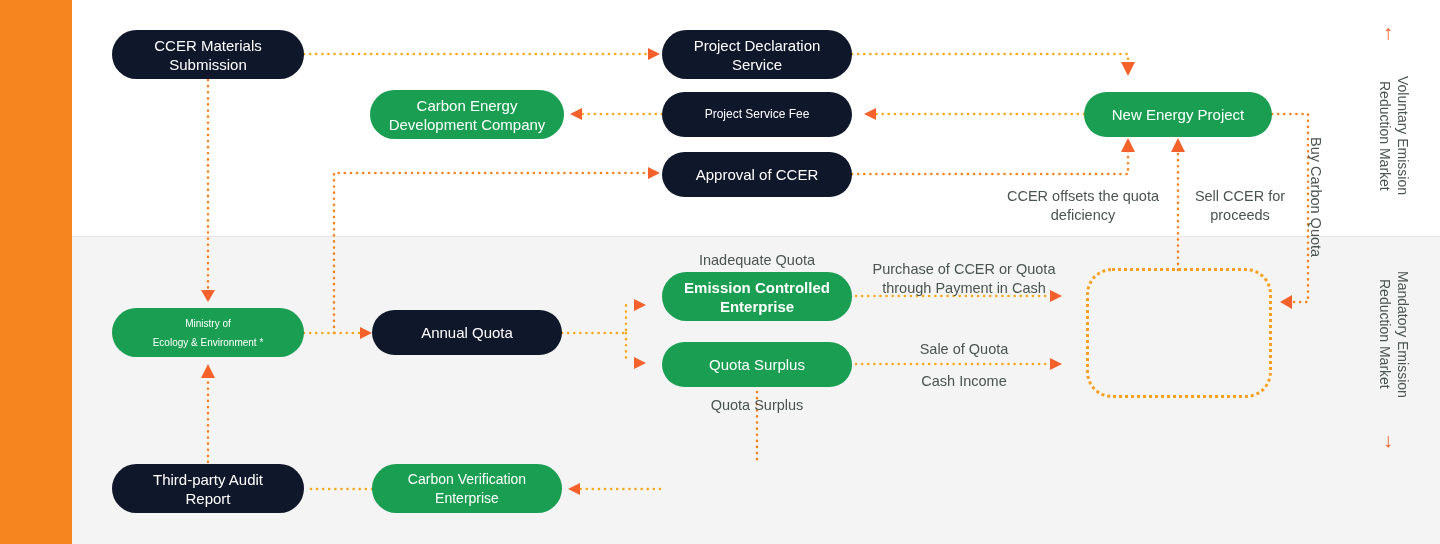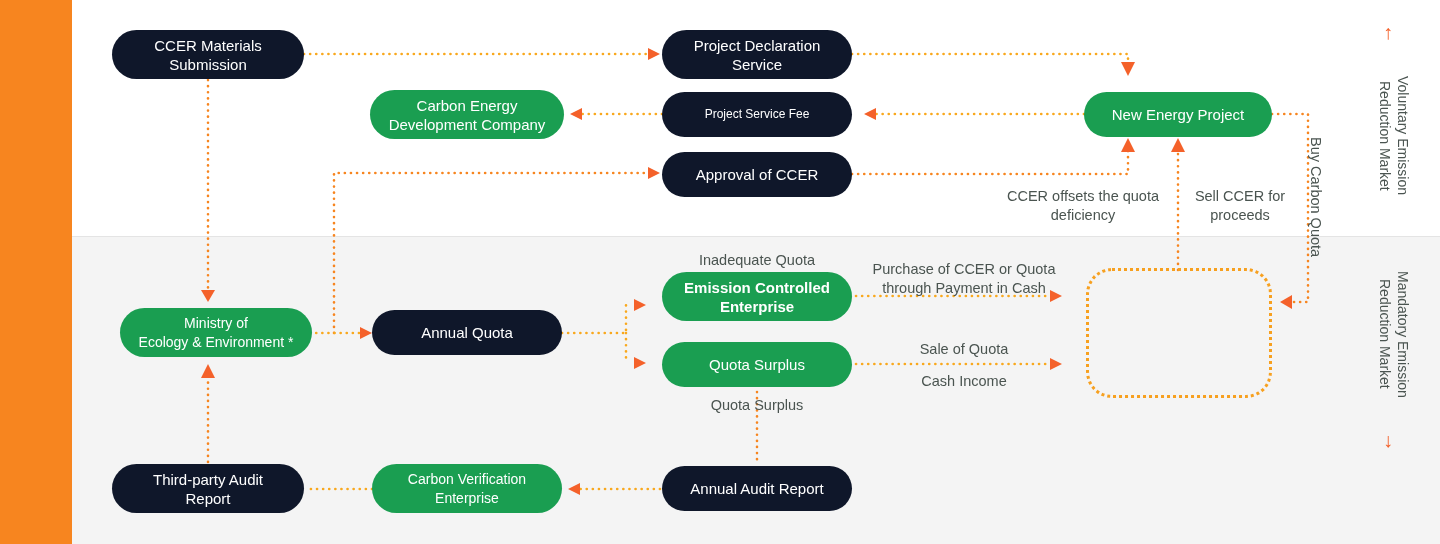--- a/index.html
+++ b/index.html
@@ -99,38 +99,37 @@
 
   <div class="node green" style="left:370px;top:90px;width:194px;height:49px;border-radius:25px;font-size:15px;white-space:pre-line;">Carbon Energy
 Development Company</div>
 
   <div class="node orange" style="left:662px;top:92px;width:190px;height:45px;border-radius:23px;font-size:12px;">Project Service Fee</div>
 
   <div class="node orange" style="left:662px;top:152px;width:190px;height:45px;border-radius:23px;font-size:15px;">Approval of CCER</div>
 
   <div class="node green" style="left:1084px;top:92px;width:188px;height:45px;border-radius:23px;font-size:15px;">New Energy Project</div>
 
-  <div class="node green" style="left:120px;top:308px;width:192px;height:49px;border-radius:25px;font-size:14px;white-space:pre-line;">Ministry of
+  <div class="node green" style="left:112px;top:308px;width:192px;height:49px;border-radius:25px;font-size:10px;white-space:pre-line;">Ministry of
 Ecology &amp; Environment *</div>
 
   <div class="node orange" style="left:372px;top:310px;width:190px;height:45px;border-radius:23px;font-size:15px;">Annual Quota</div>
 
   <div class="node green" style="left:662px;top:272px;width:190px;height:49px;border-radius:25px;font-size:15px;white-space:pre-line;font-weight:bold;">Emission Controlled
 Enterprise</div>
 
   <div class="node green" style="left:662px;top:342px;width:190px;height:45px;border-radius:23px;font-size:15px;">Quota Surplus</div>
 
 
   <div class="node orange" style="left:112px;top:464px;width:192px;height:49px;border-radius:25px;font-size:15px;white-space:pre-line;">Third-party Audit
 Report</div>
 
   <div class="node green" style="left:372px;top:464px;width:190px;height:49px;border-radius:25px;font-size:14px;white-space:pre-line;">Carbon Verification
 Enterprise</div>
 
-  <div class="node orange" style="left:662px;top:466px;width:190px;height:45px;border-radius:23px;font-size:15px;">Annual Audit Report</div>
 
   <div class="flabel" style="left:990px;top:187px;width:186px;">CCER offsets the quota
 deficiency</div>
 
   <div class="flabel" style="left:1186px;top:187px;width:108px;">Sell CCER for
 proceeds</div>
 
   <div class="flabel" style="left:1306px;top:137px;width:19px;writing-mode:vertical-rl;">Buy Carbon Quota</div>
 
   <div class="flabel" style="left:664px;top:251px;width:186px;">Inadequate Quota</div>

